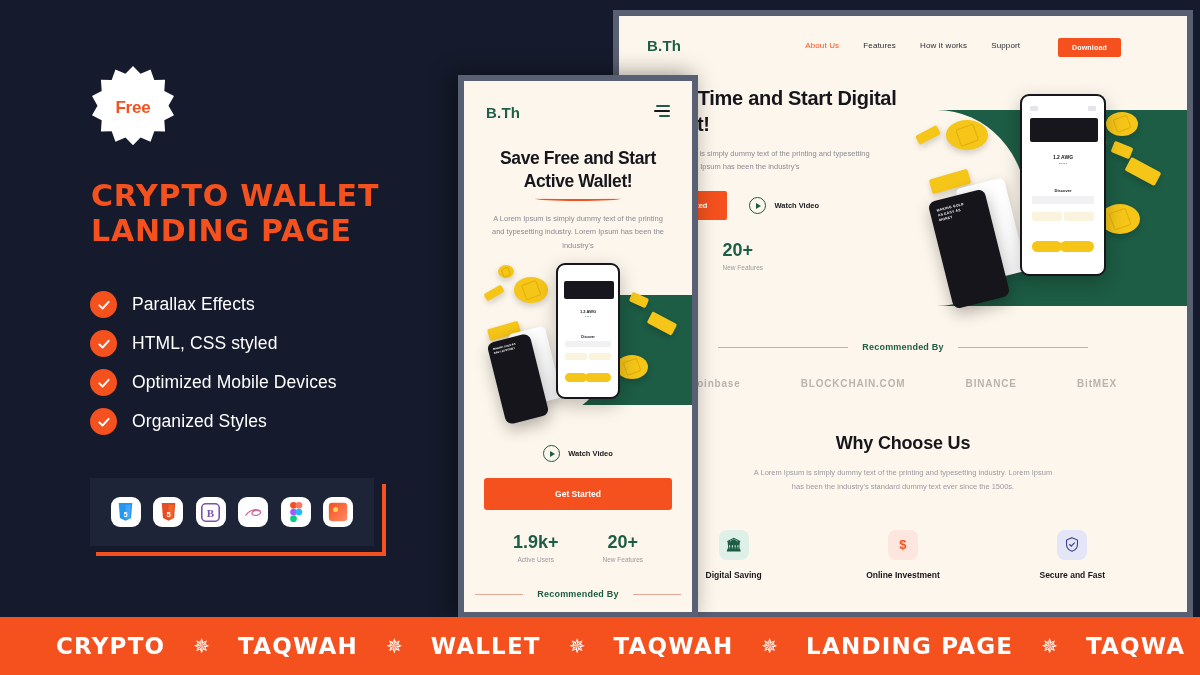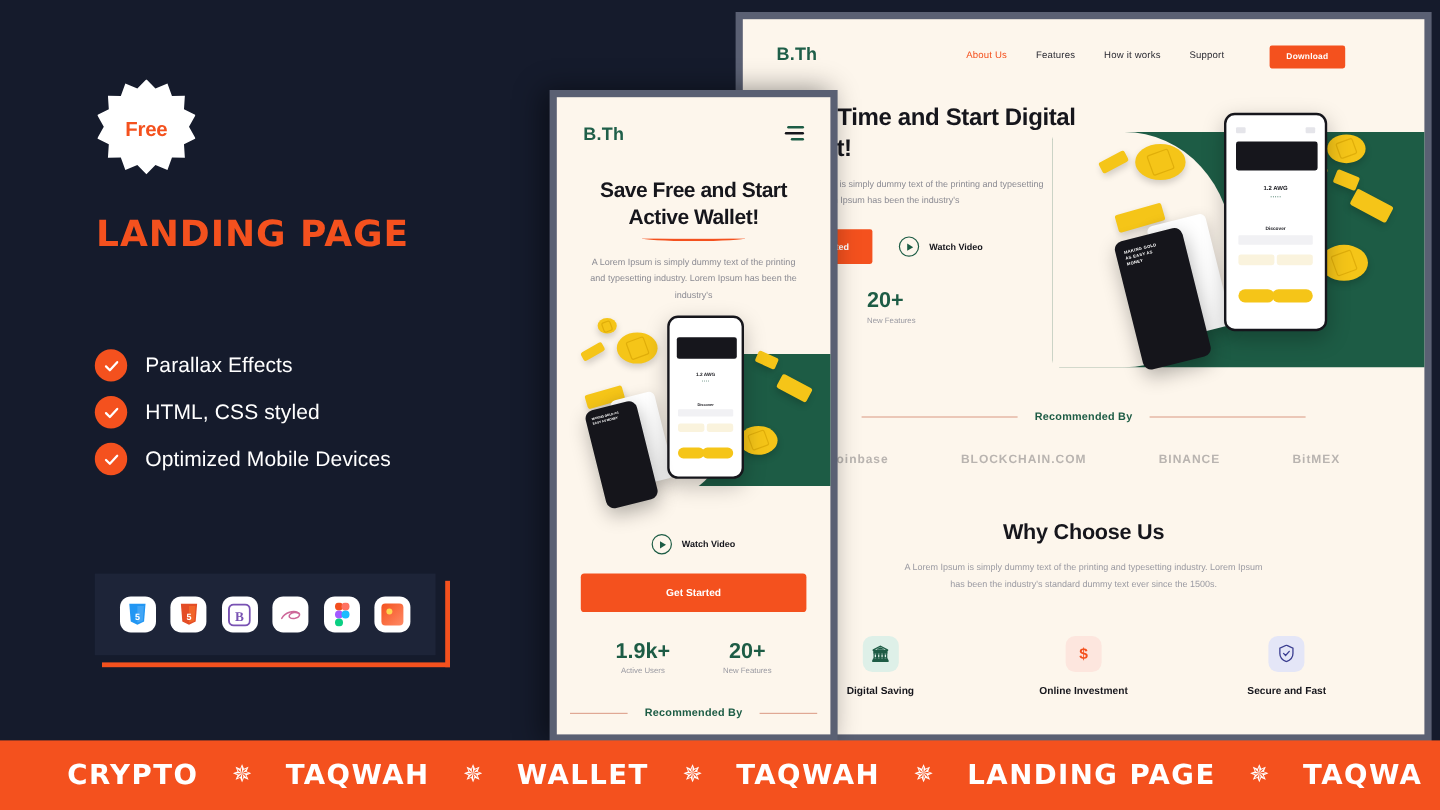--- a/index.html
+++ b/index.html
@@ -4,21 +4,21 @@
 <style>
   * { margin:0; padding:0; box-sizing:border-box; }
   body {
     width:1200px; height:675px; overflow:hidden;
     background:#151b2c;
     font-family:"Liberation Sans", sans-serif;
     position:relative;
   }
 
   
-  #promo-panel { position:absolute; left:1px; top:0; width:460px; height:615px; z-index:30; }
+  #promo-panel { position:absolute; left:12px; top:0; width:460px; height:615px; z-index:30; }
 
   #free-badge {
     position:absolute; left:80px; top:66px; width:82px; height:86px;
     display:flex; align-items:center; justify-content:center;
   }
   #free-badge .star {
     position:absolute; inset:0;
     background:#ffffff;
     clip-path: polygon(
       50% 0%, 59.2% 9.1%, 71.4% 4.1%, 76% 16.4%, 89.1% 16%, 88.2% 29.1%,
@@ -215,20 +215,21 @@
 <body>
 
 <div id="promo-panel">
 
   <div id="free-badge">
     <div class="star"></div>
     <div class="label">Free</div>
   </div>
 
   <div id="promo-title">
+    <span class="line">CRYPTO WALLET</span>
     <span class="line">LANDING PAGE</span>
   </div>
 
   <div id="feature-list">
     <div class="feature-row">
       <span class="check-badge">
         <svg viewBox="0 0 24 24">
             <path d="M4 12.5 L9.5 18 L20 6.5" fill="none" stroke="#fff" stroke-width="3.2" stroke-linecap="round" stroke-linejoin="round"></path>
           </svg>
       </span>
@@ -242,20 +243,28 @@
       </span>
       <span class="feature-label">HTML, CSS styled</span>
     </div>
     <div class="feature-row">
       <span class="check-badge">
         <svg viewBox="0 0 24 24">
             <path d="M4 12.5 L9.5 18 L20 6.5" fill="none" stroke="#fff" stroke-width="3.2" stroke-linecap="round" stroke-linejoin="round"></path>
           </svg>
       </span>
       <span class="feature-label">Optimized Mobile Devices</span>
+    </div>
+    <div class="feature-row">
+      <span class="check-badge">
+        <svg viewBox="0 0 24 24">
+            <path d="M4 12.5 L9.5 18 L20 6.5" fill="none" stroke="#fff" stroke-width="3.2" stroke-linecap="round" stroke-linejoin="round"></path>
+          </svg>
+      </span>
+      <span class="feature-label">Organized Styles</span>
     </div>
   </div>
 
   <div id="tech-strip-wrap">
     <div id="tech-strip-accent"></div>
     <div id="tech-strip">
       <span class="tech-icon">
         <svg width="17" height="19" viewBox="0 0 24 28">
             <path d="M2 0h20l-1.8 22L12 26 3.8 22z" fill="#2196f3"></path>
             <path d="M12 3v20.5l6.6-2.2L20 3z" fill="#42a5f5"></path>

